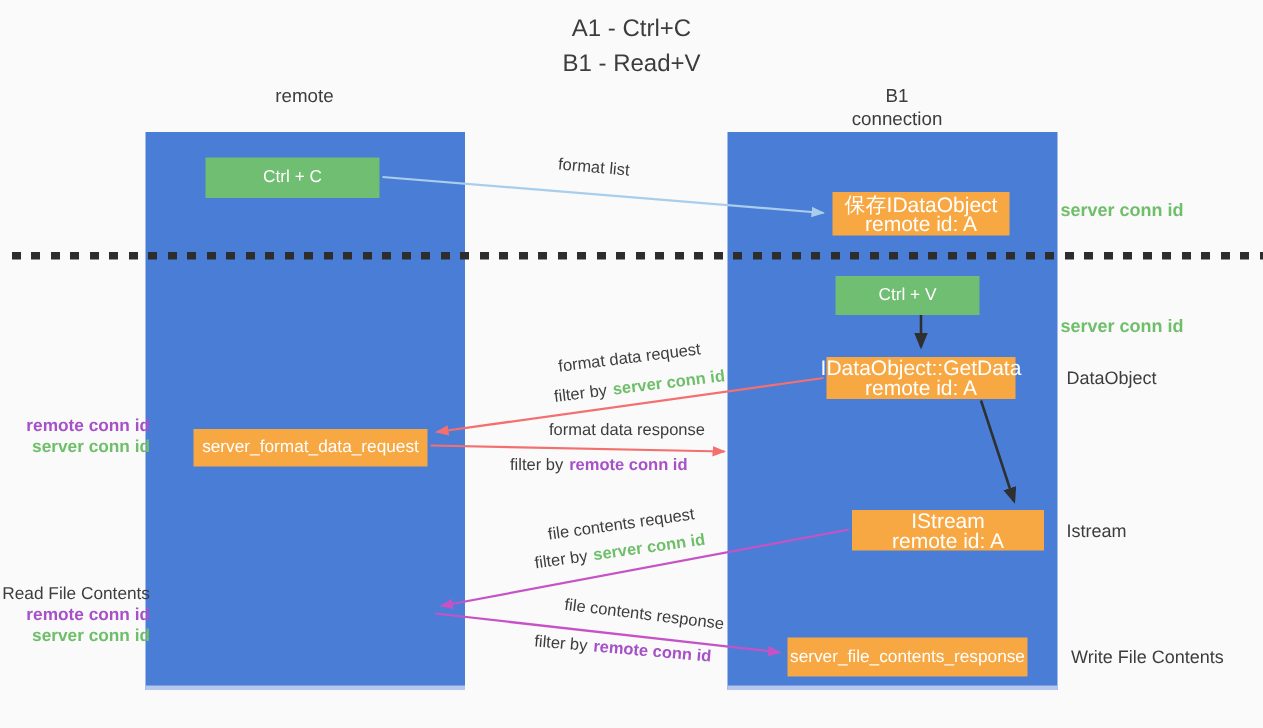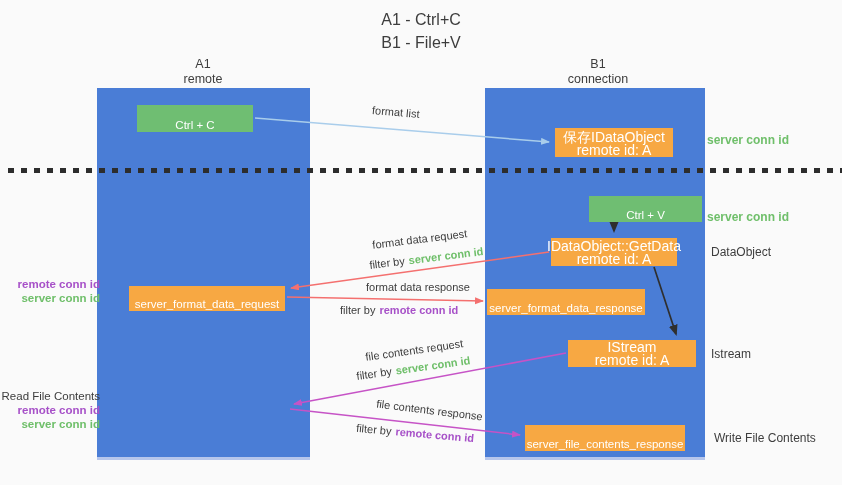--- a/index.html
+++ b/index.html
@@ -35,21 +35,21 @@
   }
   .dotline{
     left:8px;right:0;top:168px;height:5px;
     background:repeating-linear-gradient(90deg,#2d2d2d 0 6px,transparent 6px 13px);
   }
   .node{
     color:#ffffff;
     display:flex;
     flex-direction:column;
     align-items:center;
-    justify-content:flex-end;
+    justify-content:center;
     text-align:center;
     font-size:11.5px;
     line-height:13px;
   }
   .node.orange{background:#f7a843;}
   .node.green{background:#6fbe72;}
   .node .l2{font-size:14px;}
   .lbl{
     font-size:11px;
     color:#3d3d3d;
@@ -66,25 +66,24 @@
   .filter-lbl .fb{margin-right:4px;}
   svg.arrows{left:0;top:0;pointer-events:none;}
 </style>
 </head>
 <body>
 
 <div class="stage">
 
   <div class="abs title">
     <div>A1 - Ctrl+C</div>
-    <div>B1 - File+V</div>
+    <div>B1 - Read+V</div>
   </div>
 
   <div class="abs lane-header" style="left:143px;top:57px;">
-    <div>A1</div>
     <div>remote</div>
   </div>
   <div class="abs lane-header" style="left:538px;top:57px;">
     <div>B1</div>
     <div>connection</div>
   </div>
 
   <div class="abs lane" style="left:97px;top:88px;width:213px;height:369px;"></div>
   <div class="abs lane" style="left:485px;top:88px;width:220px;height:369px;"></div>
 
@@ -116,36 +115,33 @@
 
   <div class="abs node green" style="left:137px;top:105px;width:116px;height:27px;">
     <div>Ctrl + C</div>
   </div>
 
   <div class="abs node orange" style="left:555px;top:128px;width:118px;height:29px;">
     <div class="l2">保存IDataObject</div>
     <div class="l2">remote id: A</div>
   </div>
 
-  <div class="abs node green" style="left:557px;top:196px;width:113px;height:26px;margin-left:32px;">
+  <div class="abs node green" style="left:557px;top:184px;width:96px;height:26px;">
     <div>Ctrl + V</div>
   </div>
 
   <div class="abs node orange" style="left:551px;top:238px;width:126px;height:28px;">
     <div class="l2">IDataObject::GetData</div>
     <div class="l2">remote id: A</div>
   </div>
 
   <div class="abs node orange" style="left:129px;top:286px;width:156px;height:25px;">
     <div>server_format_data_request</div>
   </div>
 
-  <div class="abs node orange" style="left:487px;top:289px;width:158px;height:26px;">
-    <div>server_format_data_response</div>
-  </div>
 
   <div class="abs node orange" style="left:568px;top:340px;width:128px;height:27px;">
     <div class="l2">IStream</div>
     <div class="l2">remote id: A</div>
   </div>
 
 
   <div class="abs node orange" style="left:525px;top:425px;width:160px;height:26px;">
     <div>server_file_contents_response</div>
   </div>

